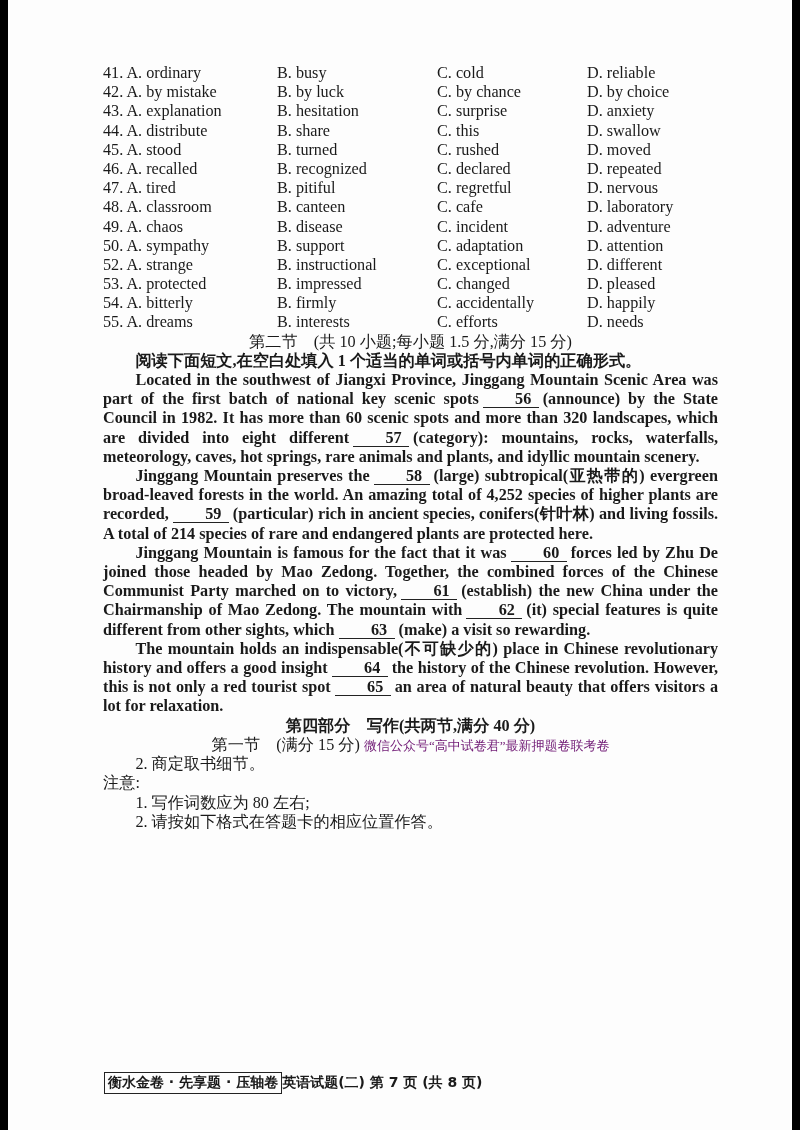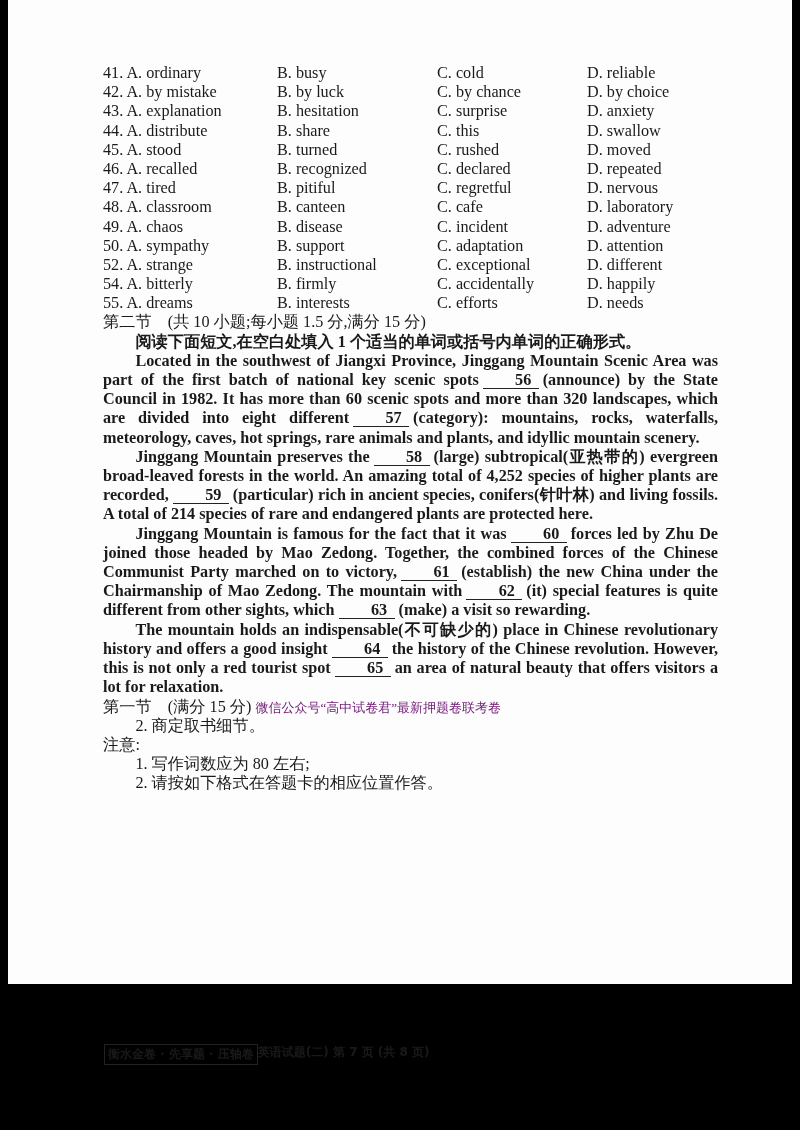--- a/index.html
+++ b/index.html
@@ -7,61 +7,61 @@
       width: 800px; height: 1130px;
       background: #000;
       position: relative;
       overflow: hidden;
       font-family: "DejaVu Serif", "Liberation Serif", serif;
       color: #1a1a1a;
     }
     .page {
       position: absolute;
       left: 8px; top: 0;
-      width: 784px; height: 984px;
+      width: 784px; height: 1130px;
       background: #fdfdfd;
     }
     .content {
       position: absolute;
       left: 95px; top: 64px;
       width: 615px;
       font-family: "Liberation Serif", "DejaVu Serif", serif;
       font-size: 16.2px;
       line-height: 19.2px;
     }
     .options-row {
       display: flex;
       height: 19.2px;
       white-space: nowrap;
     }
     .options-row .c1 { width: 174px; }
     .options-row .c2 { width: 160px; }
     .options-row .c3 { width: 150px; }
     .options-row .c4 { width: 130px; }
-    .sec-head { white-space: nowrap; }
+    .sec-head { white-space: nowrap; text-align: center; }
     .bold { font-weight: bold; }
     .indent { text-indent: 2em; font-weight: bold; }
     p { margin: 0; text-align: justify; }
     .blank {
       display: inline-block;
       min-width: 56px;
       text-align: left;
       border-bottom: 1px solid #222;
       line-height: 16px;
       margin: 0 4px;
     }
     .small-note { font-size: 13px; color: #701a75; }
     .item { padding-left: 2em; }
     .footer {
       position: absolute;
-      left: 96px; top: 1044px;
+      left: 96px; top: 1072px;
       display: flex;
-      align-items: flex-start;
+      align-items: center;
       font-family: "DejaVu Sans", "Liberation Sans", sans-serif;
-      font-size: 12px;
+      font-size: 14px;
       font-weight: bold;
       color: #1a1a1a;
       white-space: nowrap;
     }
     .footer-box {
       border: 1.5px solid #222;
       padding: 1px 3px;
     }
     .footer-text { }
   </style>
@@ -132,20 +132,26 @@
           <span class="c3"><span>C. adaptation</span></span>
           <span class="c4"><span>D. attention</span></span>
         </div>
         <div class="options-row">
           <span class="c1"><span>52.</span> <span>A. strange</span></span>
           <span class="c2"><span>B. instructional</span></span>
           <span class="c3"><span>C. exceptional</span></span>
           <span class="c4"><span>D. different</span></span>
         </div>
         <div class="options-row">
+          <span class="c1"><span>53.</span> <span>A. protected</span></span>
+          <span class="c2"><span>B. impressed</span></span>
+          <span class="c3"><span>C. changed</span></span>
+          <span class="c4"><span>D. pleased</span></span>
+        </div>
+        <div class="options-row">
           <span class="c1"><span>54.</span> <span>A. bitterly</span></span>
           <span class="c2"><span>B. firmly</span></span>
           <span class="c3"><span>C. accidentally</span></span>
           <span class="c4"><span>D. happily</span></span>
         </div>
         <div class="options-row">
           <span class="c1"><span>55.</span> <span>A. dreams</span></span>
           <span class="c2"><span>B. interests</span></span>
           <span class="c3"><span>C. efforts</span></span>
           <span class="c4"><span>D. needs</span></span>
@@ -164,20 +170,21 @@
     </p>
 
     <p class="indent">
       <span>Jinggang Mountain is famous for the fact that it was</span><span class="blank">60</span><span>forces led by Zhu De joined those headed by Mao Zedong. Together, the combined forces of the Chinese Communist Party marched on to victory,</span><span class="blank">61</span><span>(establish) the new China under the Chairmanship of Mao Zedong. The mountain with</span><span class="blank">62</span><span>(it) special features is quite different from other sights, which</span><span class="blank">63</span><span>(make) a visit so rewarding.</span>
     </p>
 
     <p class="indent">
       <span>The mountain holds an indispensable(不可缺少的) place in Chinese revolutionary history and offers a good insight</span><span class="blank">64</span><span>the history of the Chinese revolution. However, this is not only a red tourist spot</span><span class="blank">65</span><span>an area of natural beauty that offers visitors a lot for relaxation.</span>
     </p>
 
+    <div class="sec-head bold">第四部分　写作(共两节,满分 40 分)</div>
     <div class="sec-head">
       <span>第一节　(满分 15 分)</span>
       <span class="small-note">微信公众号“高中试卷君”最新押题卷联考卷</span>
     </div>
     <div class="item">2. 商定取书细节。</div>
     <div>注意:</div>
     <div class="item">1. 写作词数应为 80 左右;</div>
     <div class="item">2. 请按如下格式在答题卡的相应位置作答。</div>
   </div>
 

